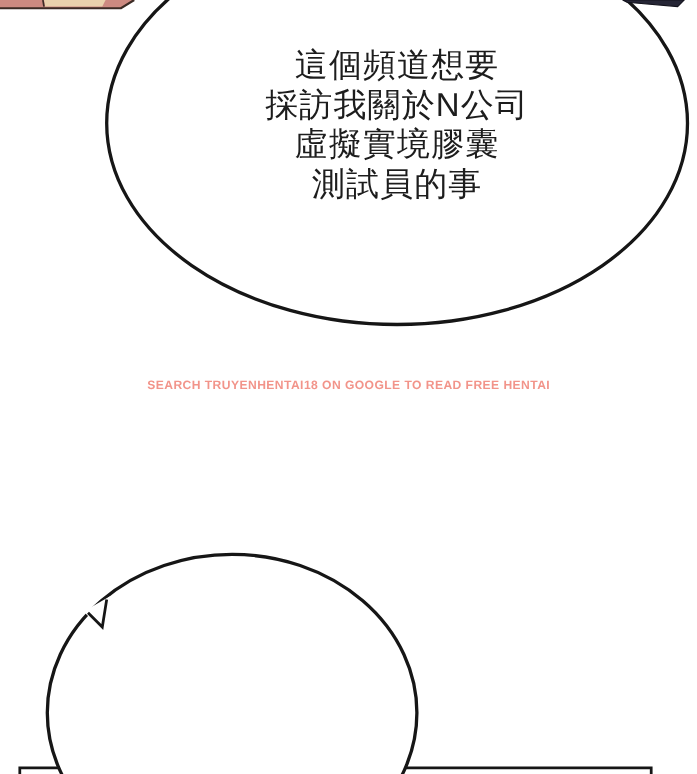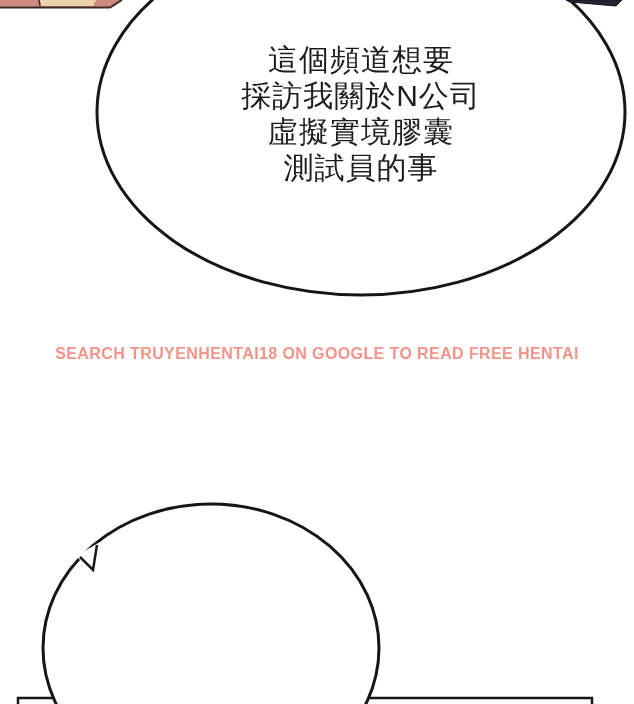--- a/index.html
+++ b/index.html
@@ -38,21 +38,21 @@
     width: 344px;
   }
   .watermark {
     position: absolute;
     left: 0;
     top: 345px;
     width: 100%;
     box-sizing: border-box;
     text-align: center;
     font-weight: bold;
-    font-size: 16px;
+    font-size: 11px;
     letter-spacing: 0.4px;
     font-family: "Liberation Sans", "DejaVu Sans", sans-serif;
   }
 </style>
 </head>
 <body>
 
 <div class="page">
 
   <svg class="artwork" viewBox="0 0 634 704" xmlns="http://www.w3.org/2000/svg">

